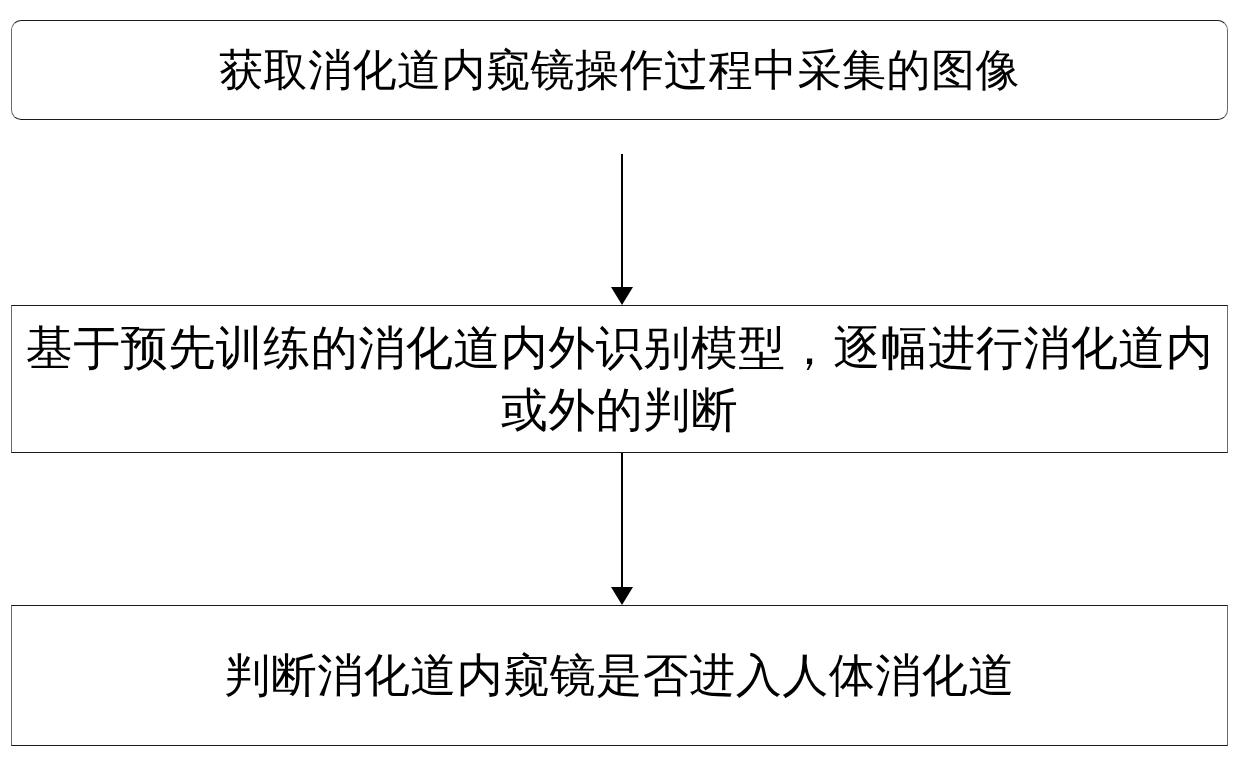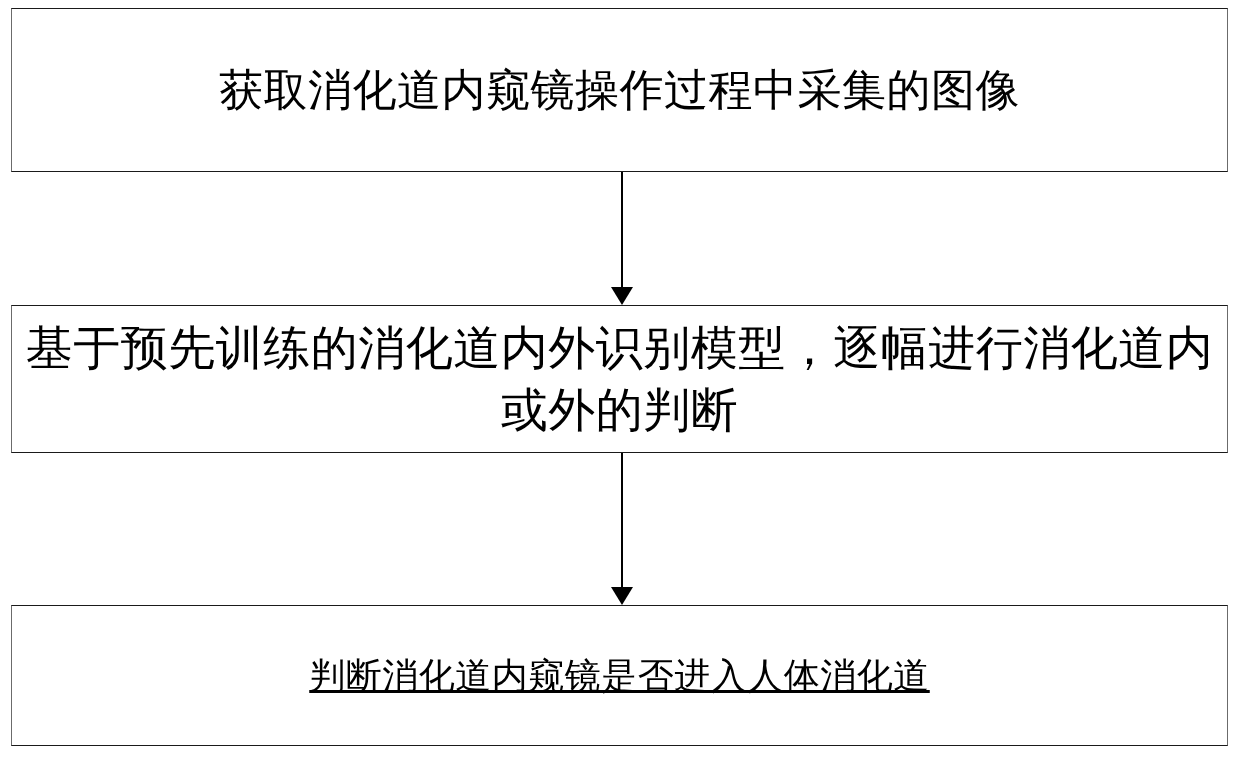--- a/index.html
+++ b/index.html
@@ -42,23 +42,24 @@
     color: #000000;
     font-family: "DejaVu Serif", "Liberation Serif", serif;
     font-weight: 500;
     letter-spacing: 0.5px;
     line-height: 1.38;
     white-space: pre-wrap;
   }
 
   #node-acquire-image {
     left: 11px;
-    top: 8px;
+    top: 20px;
     width: 1217px;
-    height: 164px;
+    height: 100px;
+    border-radius: 10px;
   }
   #node-acquire-image .node-text {
     font-size: 44px;
     padding: 0 8px;
   }
 
   #node-classify-model {
     left: 11px;
     top: 305px;
     width: 1217px;
@@ -70,23 +71,22 @@
     line-height: 1.32;
   }
 
   #node-decide-entry {
     left: 11px;
     top: 605px;
     width: 1217px;
     height: 141px;
   }
   #node-decide-entry .node-text {
-    font-size: 36px;
+    font-size: 46px;
     padding: 0 8px;
-    text-decoration: underline;
   }
 
   
   .connector {
     position: absolute;
     left: 0;
     top: 0;
     width: 1240px;
     height: 763px;
     pointer-events: none;

